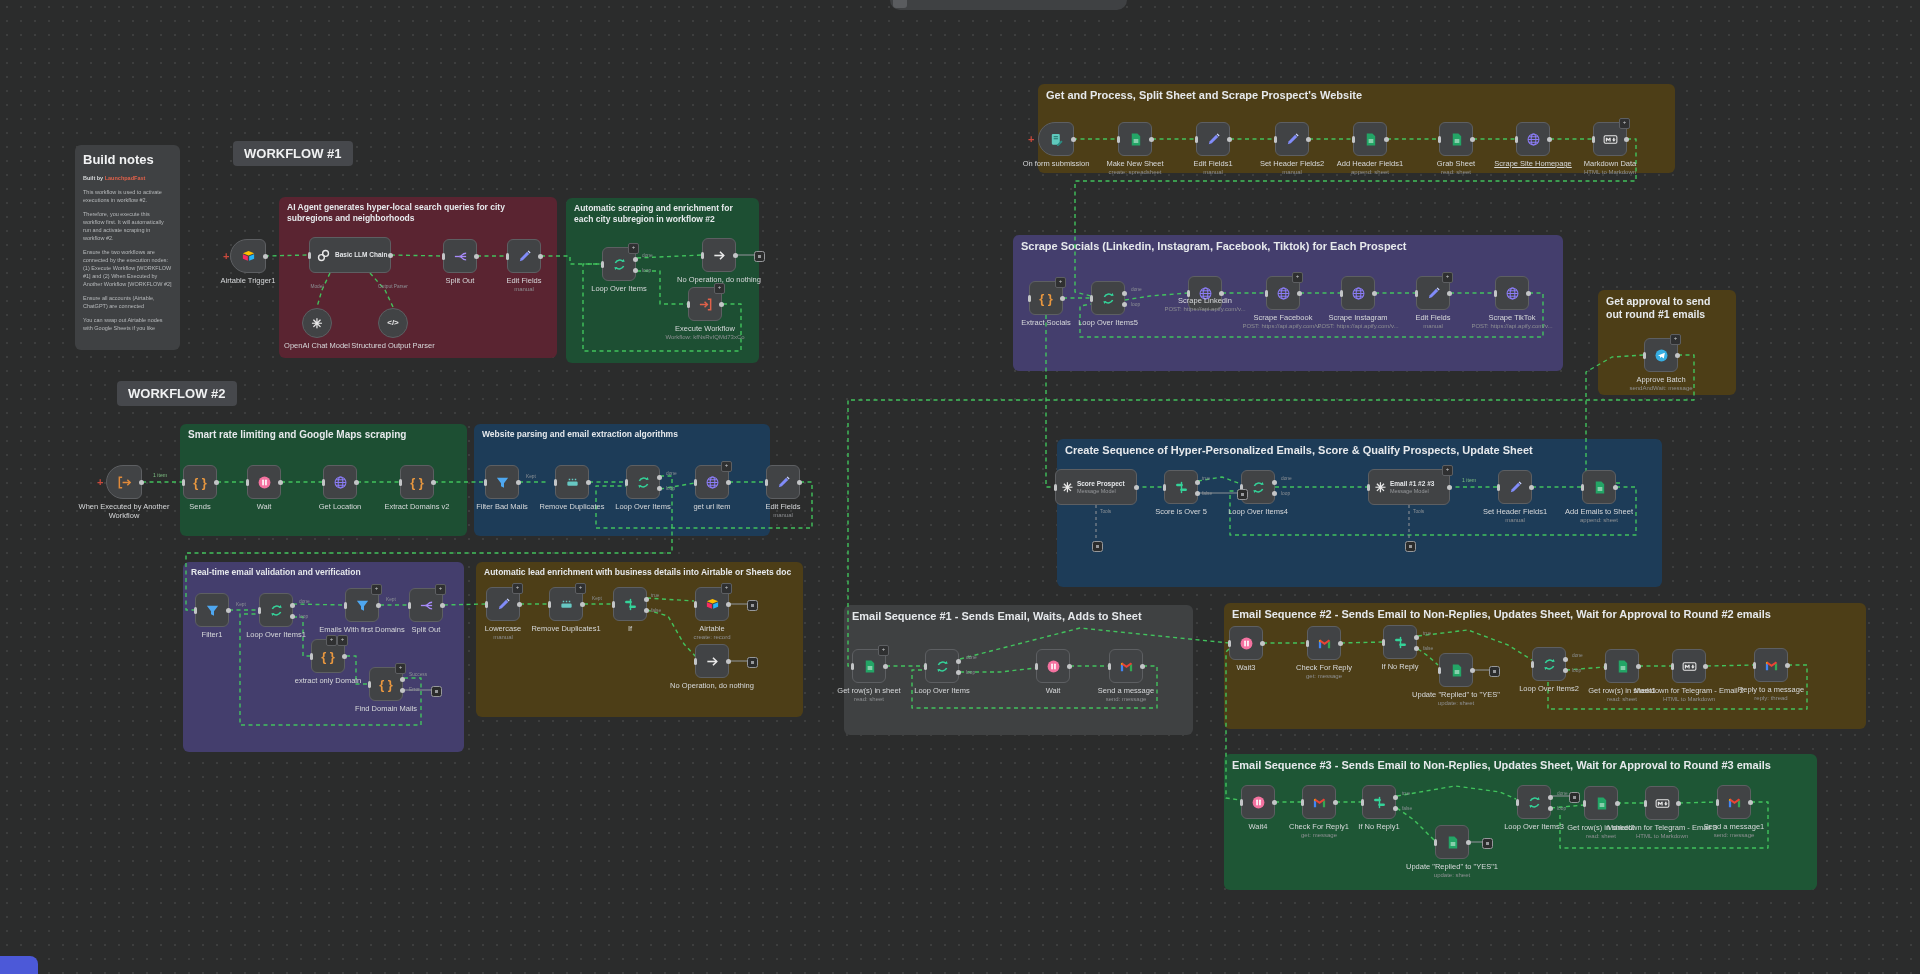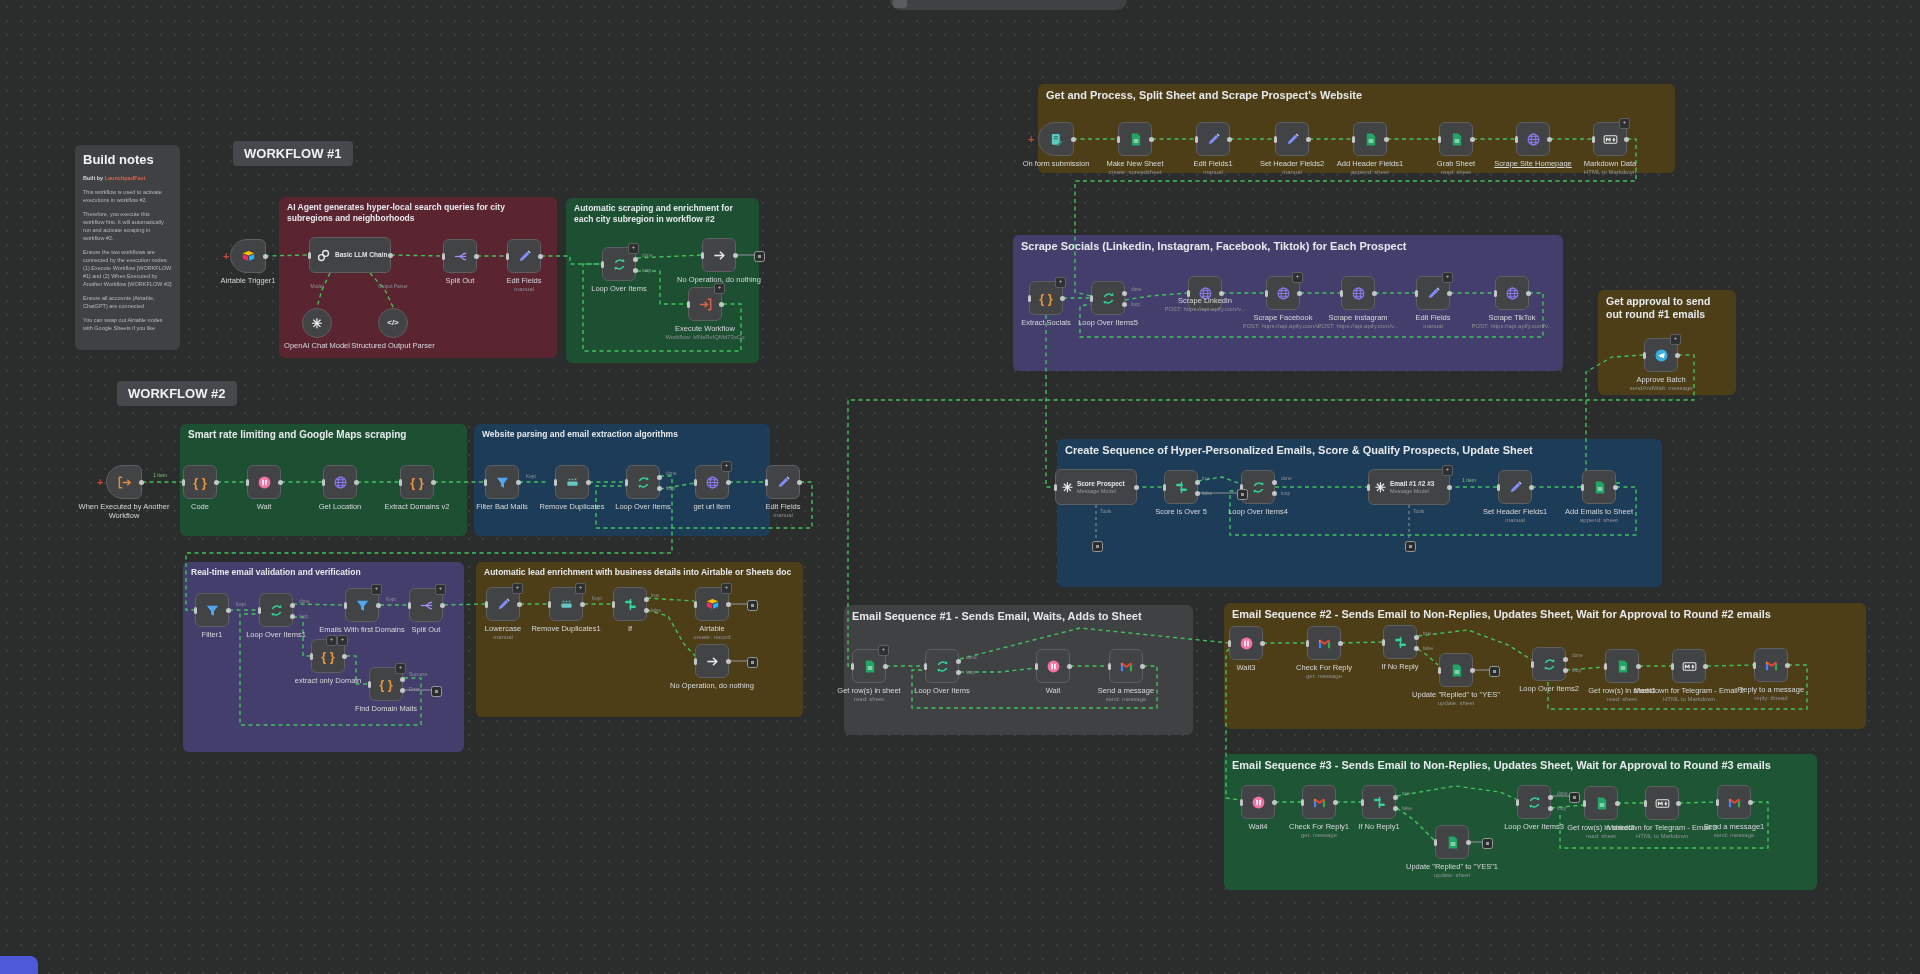--- a/index.html
+++ b/index.html
@@ -340,21 +340,21 @@
         <div>When Executed by Another Workflow</div>
       </div>
       <div class="node n-sq" style="left: 183px; top: 465px;">
         <span style="display: flex; align-items: center;">
           <span class="tglyph" style="color:#e8973f">{&nbsp;}</span>
         </span>
         <div class="indot"></div>
         <div class="outdot" style="top: 50%; margin-top: -2.5px;"></div>
       </div>
       <div class="nlabel" style="left: 140px; top: 502px;">
-        <div>Code</div>
+        <div>Sends</div>
       </div>
       <div class="node n-sq" style="left: 247px; top: 465px;">
         <span style="display: flex; align-items: center;">
           <svg width="15" height="15" viewBox="0 0 16 16">
             <circle cx="8" cy="8" r="6.3" fill="#f472a0"></circle>
             <rect x="5.6" y="4.8" width="1.7" height="6.4" rx="0.8" fill="#fff"></rect>
             <rect x="8.7" y="4.8" width="1.7" height="6.4" rx="0.8" fill="#fff"></rect>
           </svg>
         </span>
         <div class="indot"></div>

